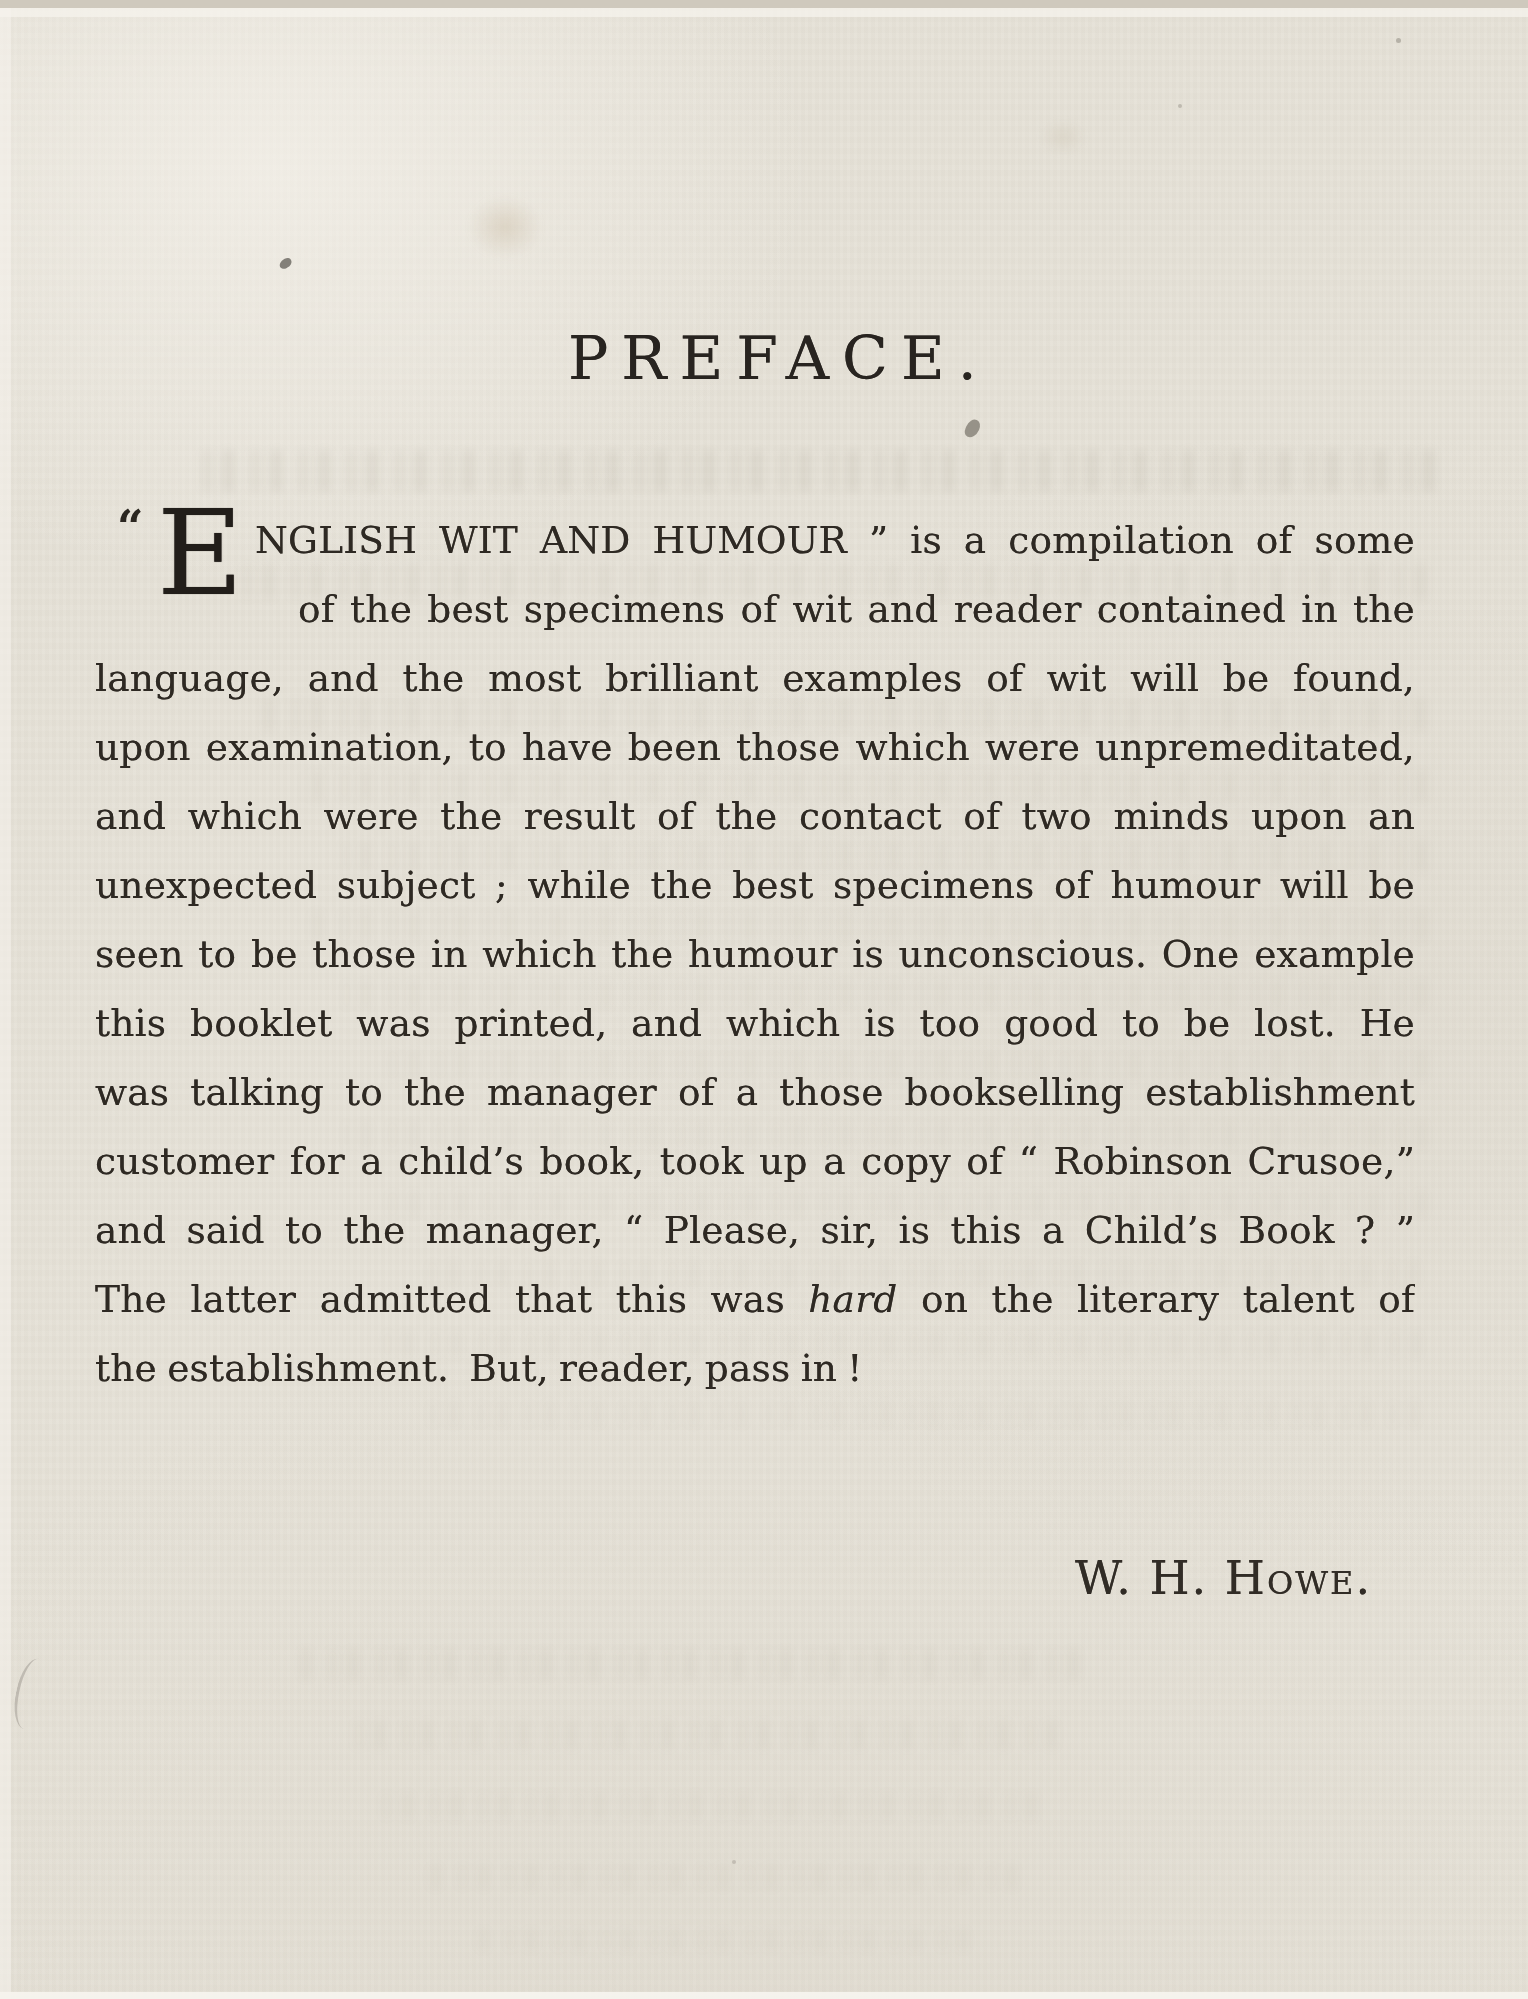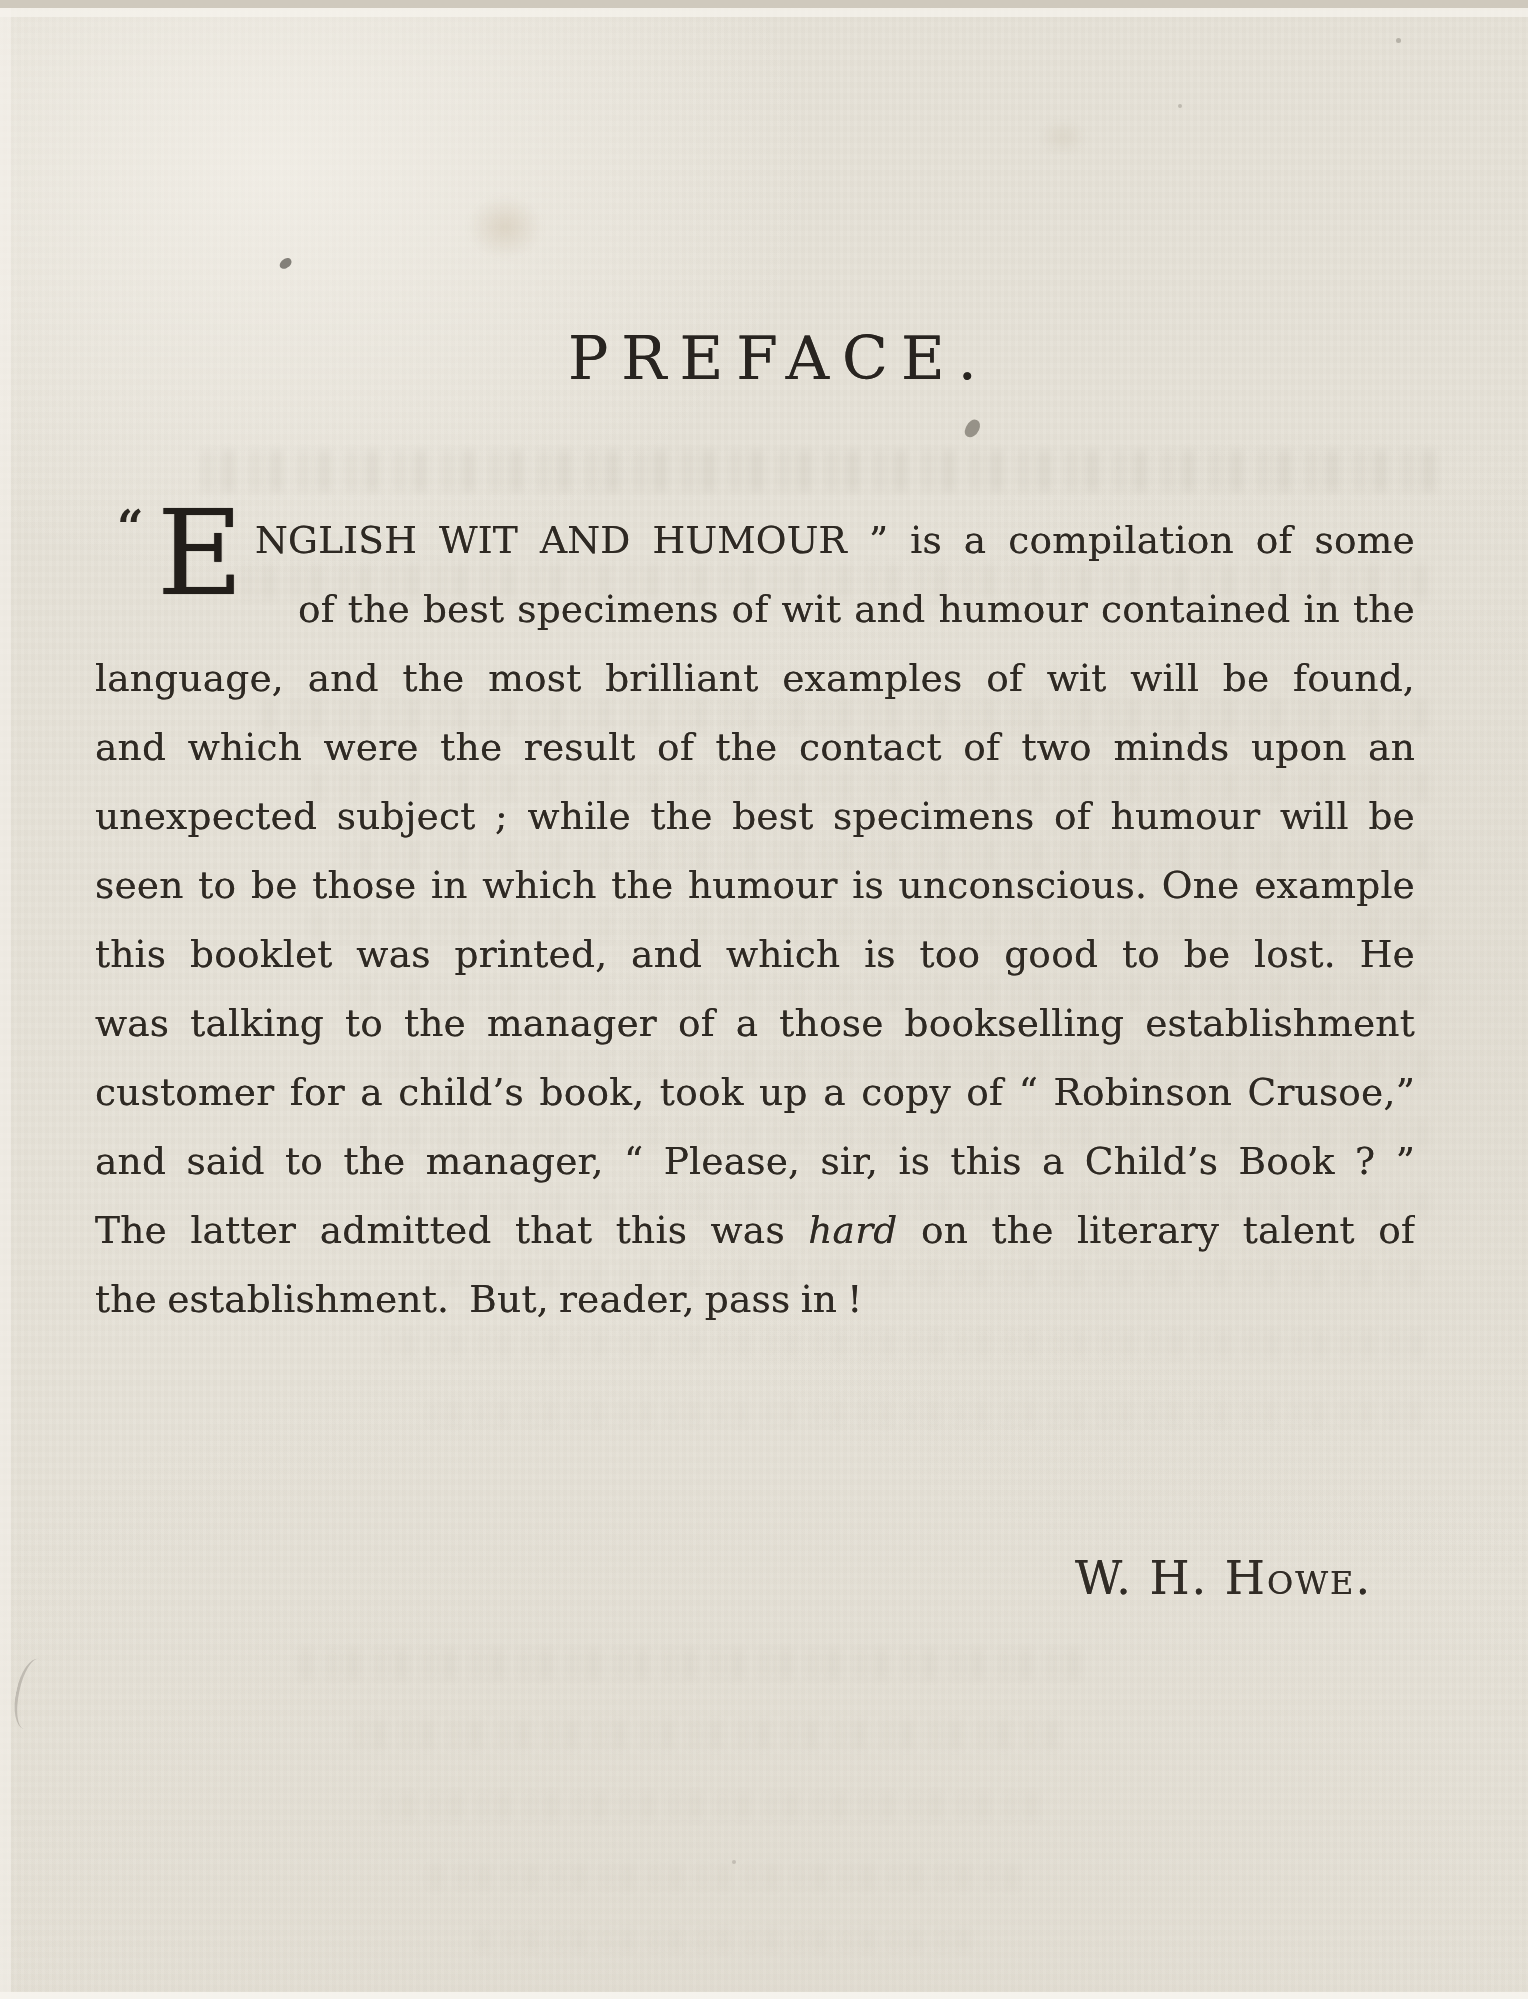--- a/index.html
+++ b/index.html
@@ -117,23 +117,24 @@
   <div class="speck" style="left:1178px;top:96px;width:4px;height:4px;opacity:.4"></div>
   <div class="speck" style="left:732px;top:1852px;width:4px;height:4px;opacity:.35"></div>
 
   <h1 class="title">PREFACE.</h1>
 
   <div class="para" style="position:absolute;">
     <span class="dropcap-quote">“</span>
     <span class="dropcap">E</span>
 
     <div class="line hang1">NGLISH WIT AND HUMOUR ” is a compilation of some</div>
-    <div class="line hang2">of the best specimens of wit and humour contained in the</div>
+    <div class="line hang2">of the best specimens of wit and reader contained in the</div>
 
     <div class="line">language, and the most brilliant examples of wit will be found,</div>
+    <div class="line">upon examination, to have been those which were unpremeditated,</div>
     <div class="line">and which were the result of the contact of two minds upon an</div>
     <div class="line">unexpected subject ; while the best specimens of humour will be</div>
     <div class="line">seen to be those in which the humour is unconscious.  One example</div>
     <div class="line">this booklet was printed, and which is too good to be lost.  He</div>
     <div class="line">was talking to the manager of a those bookselling establishment</div>
     <div class="line">customer for a child’s book, took up a copy of “ Robinson Crusoe,”</div>
     <div class="line">and said to the manager, “ Please, sir, is this a Child’s Book ? ”</div>
 
     <div class="line"><span>The latter admitted that this was </span><span class="italic">hard</span><span> on the literary talent of</span></div>
 

